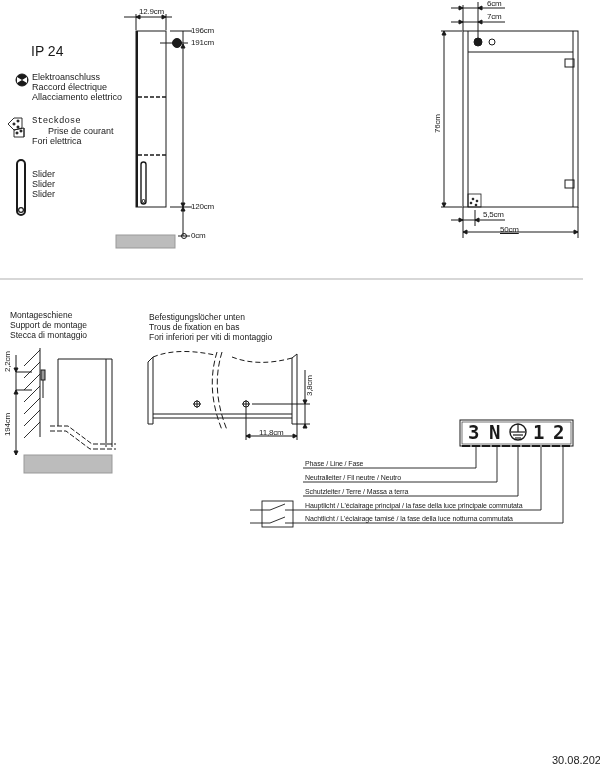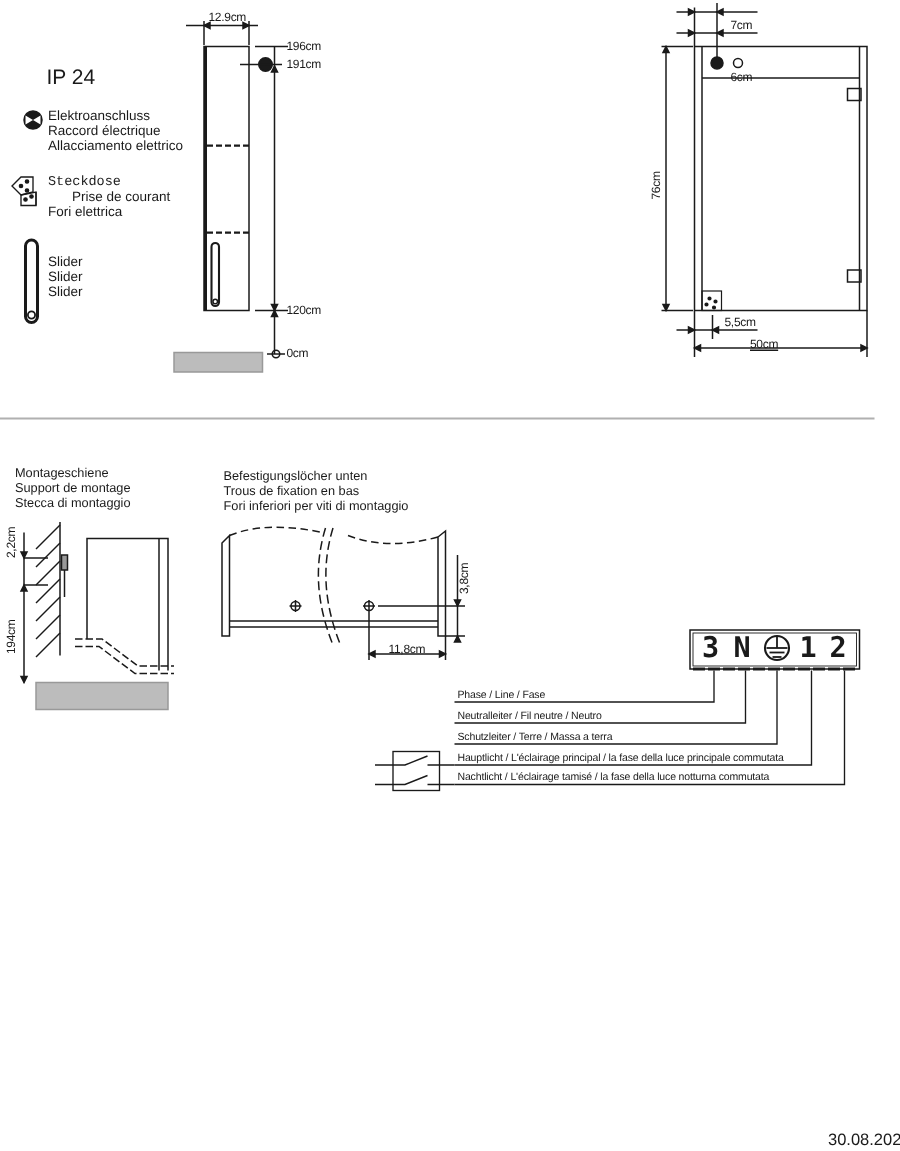--- a/index.html
+++ b/index.html
@@ -203,21 +203,21 @@
   <div class="t legend" style="left:32px; top:180px;">Slider</div>
   <div class="t legend" style="left:32px; top:190px;">Slider</div>
 </div>
 
 <div class="t dim" style="left:139px; top:8px;">12.9cm</div>
 <div class="t dim" style="left:191px; top:27px;">196cm</div>
 <div class="t dim" style="left:191px; top:39px;">191cm</div>
 <div class="t dim" style="left:191px; top:203px;">120cm</div>
 <div class="t dim" style="left:191px; top:232px;">0cm</div>
 
-<div class="t dim" style="left:487px; top:0px;margin-top:48px;">6cm</div>
+<div class="t dim" style="left:487px; top:0px;">6cm</div>
 <div class="t dim" style="left:487px; top:13px;">7cm</div>
 <div class="t dim vert" style="left:434px; top:133px;">76cm</div>
 <div class="t dim" style="left:483px; top:211px;">5,5cm</div>
 <div class="t dim" style="left:500px; top:226px;text-decoration:underline;">50cm</div>
 
 <div class="t sect" style="left:10px; top:311px;">Montageschiene</div>
 <div class="t sect" style="left:10px; top:321px;">Support de montage</div>
 <div class="t sect" style="left:10px; top:331px;">Stecca di montaggio</div>
 <div class="t dim vert" style="left:4px; top:372px;">2,2cm</div>
 <div class="t dim vert" style="left:4px; top:436px;">194cm</div>

